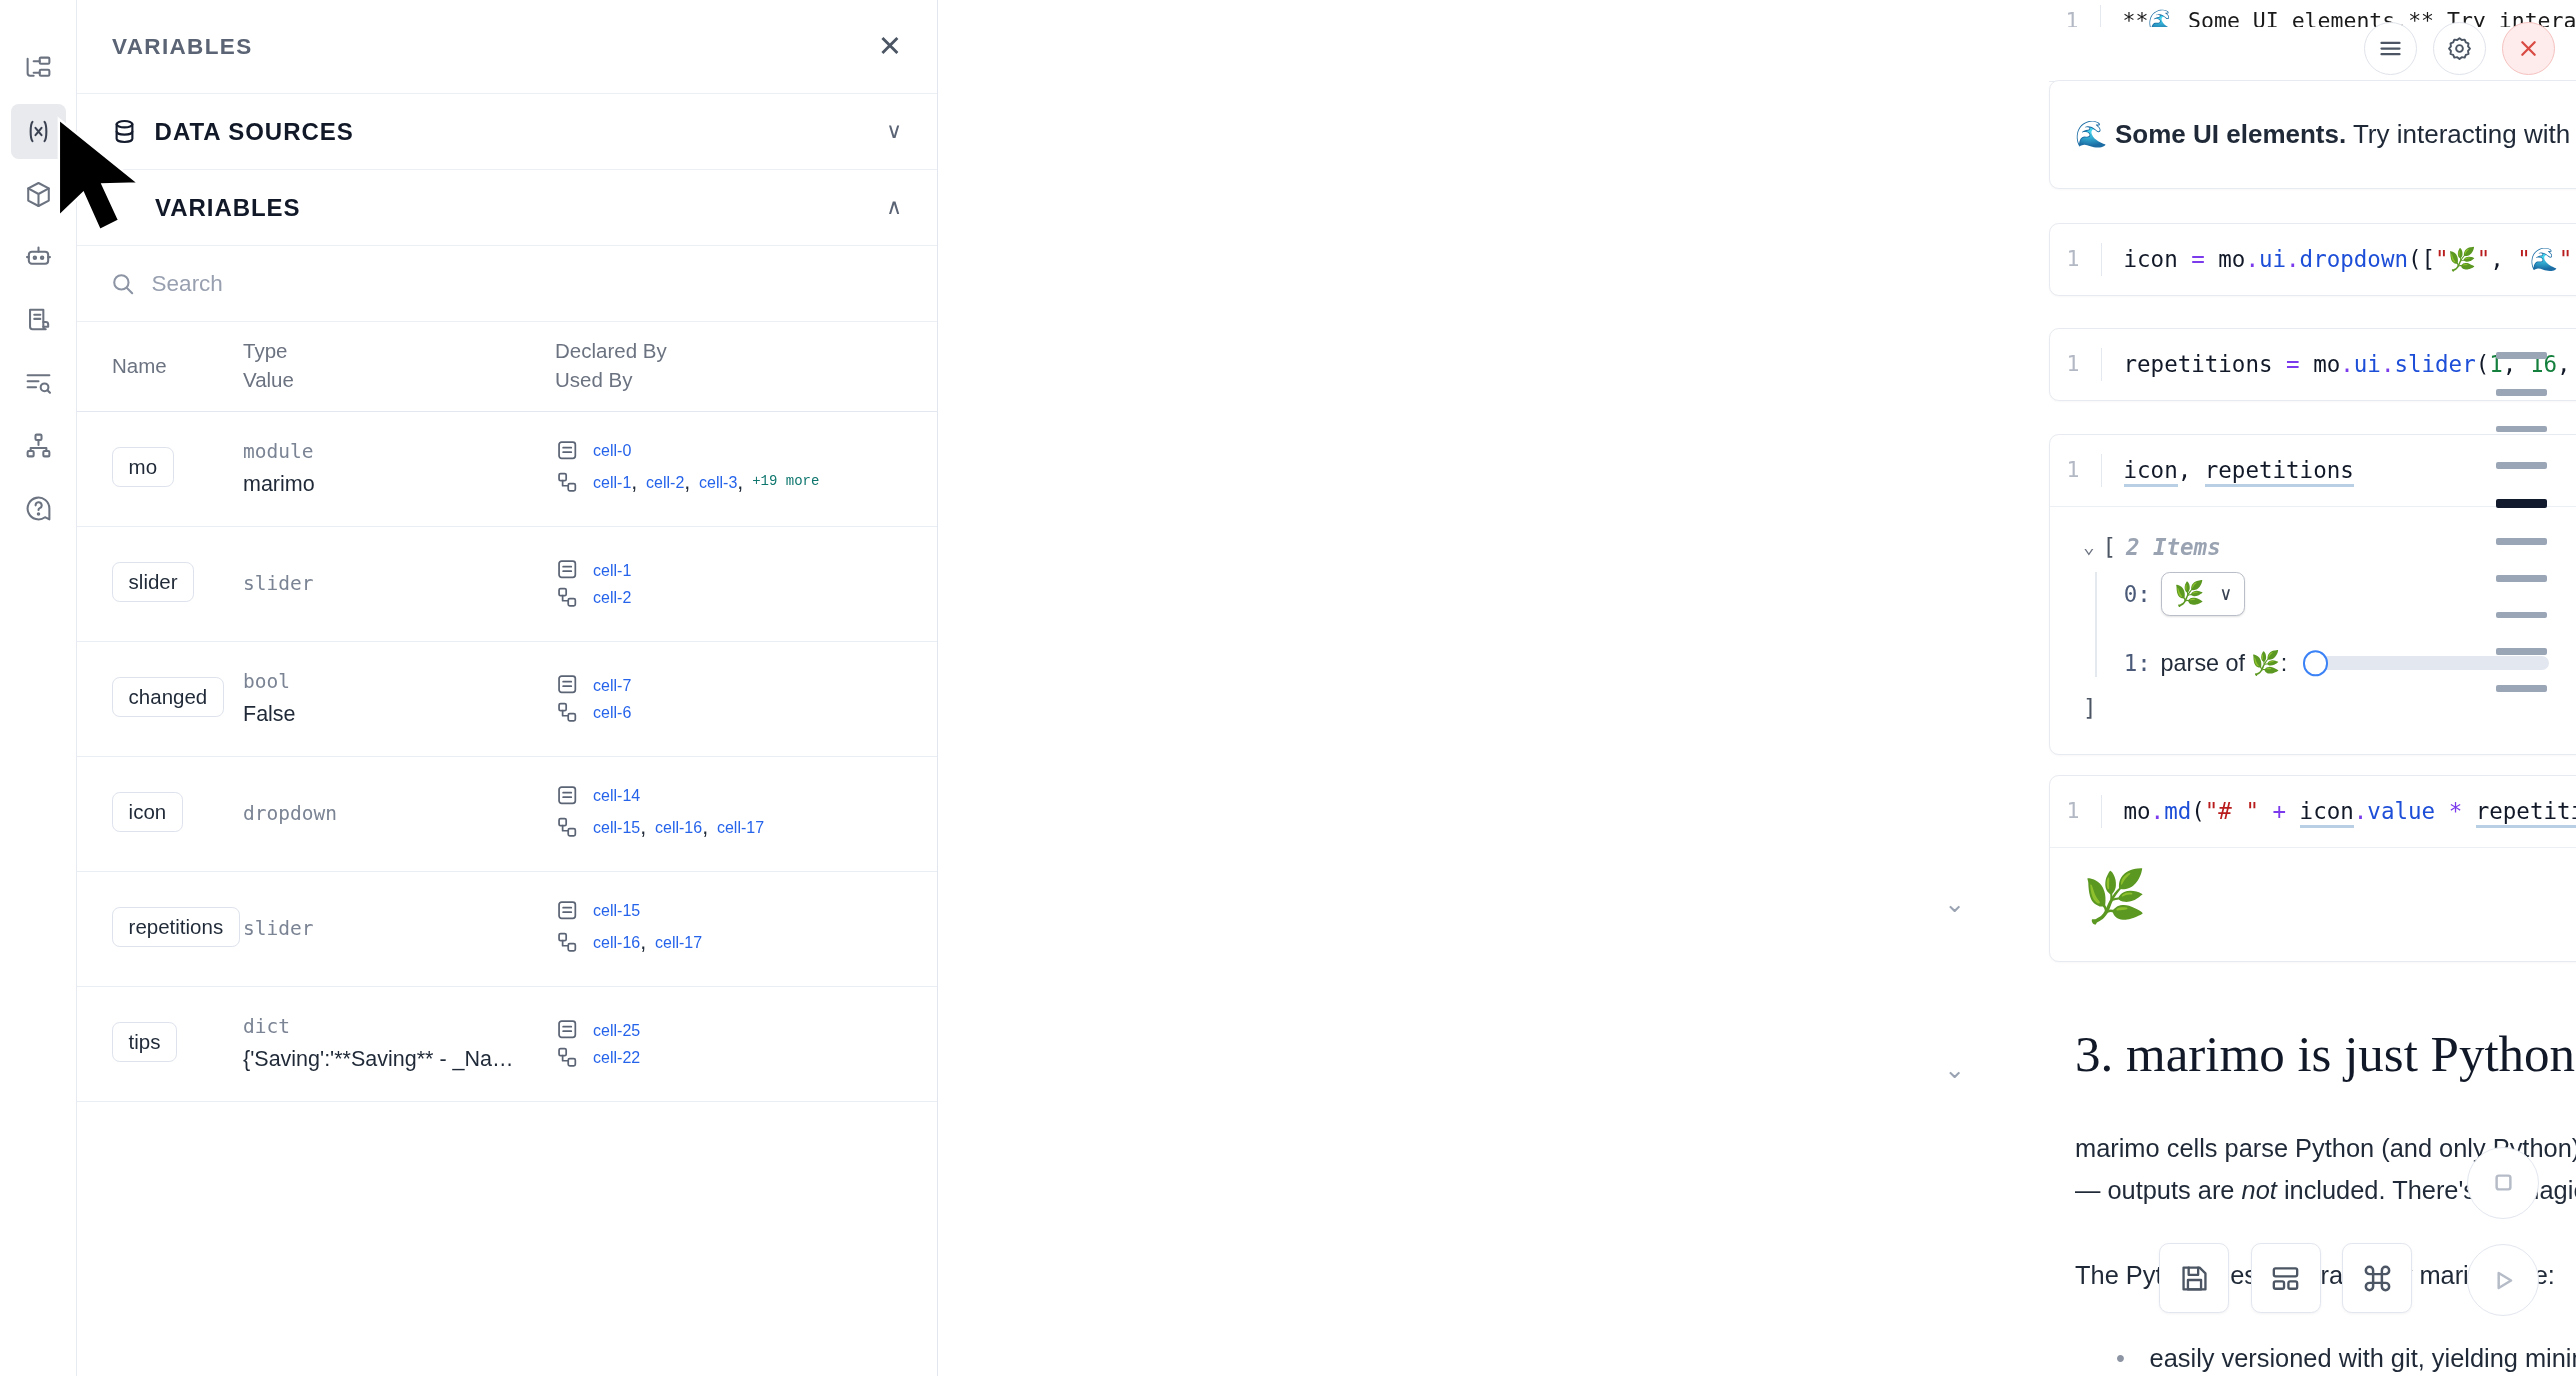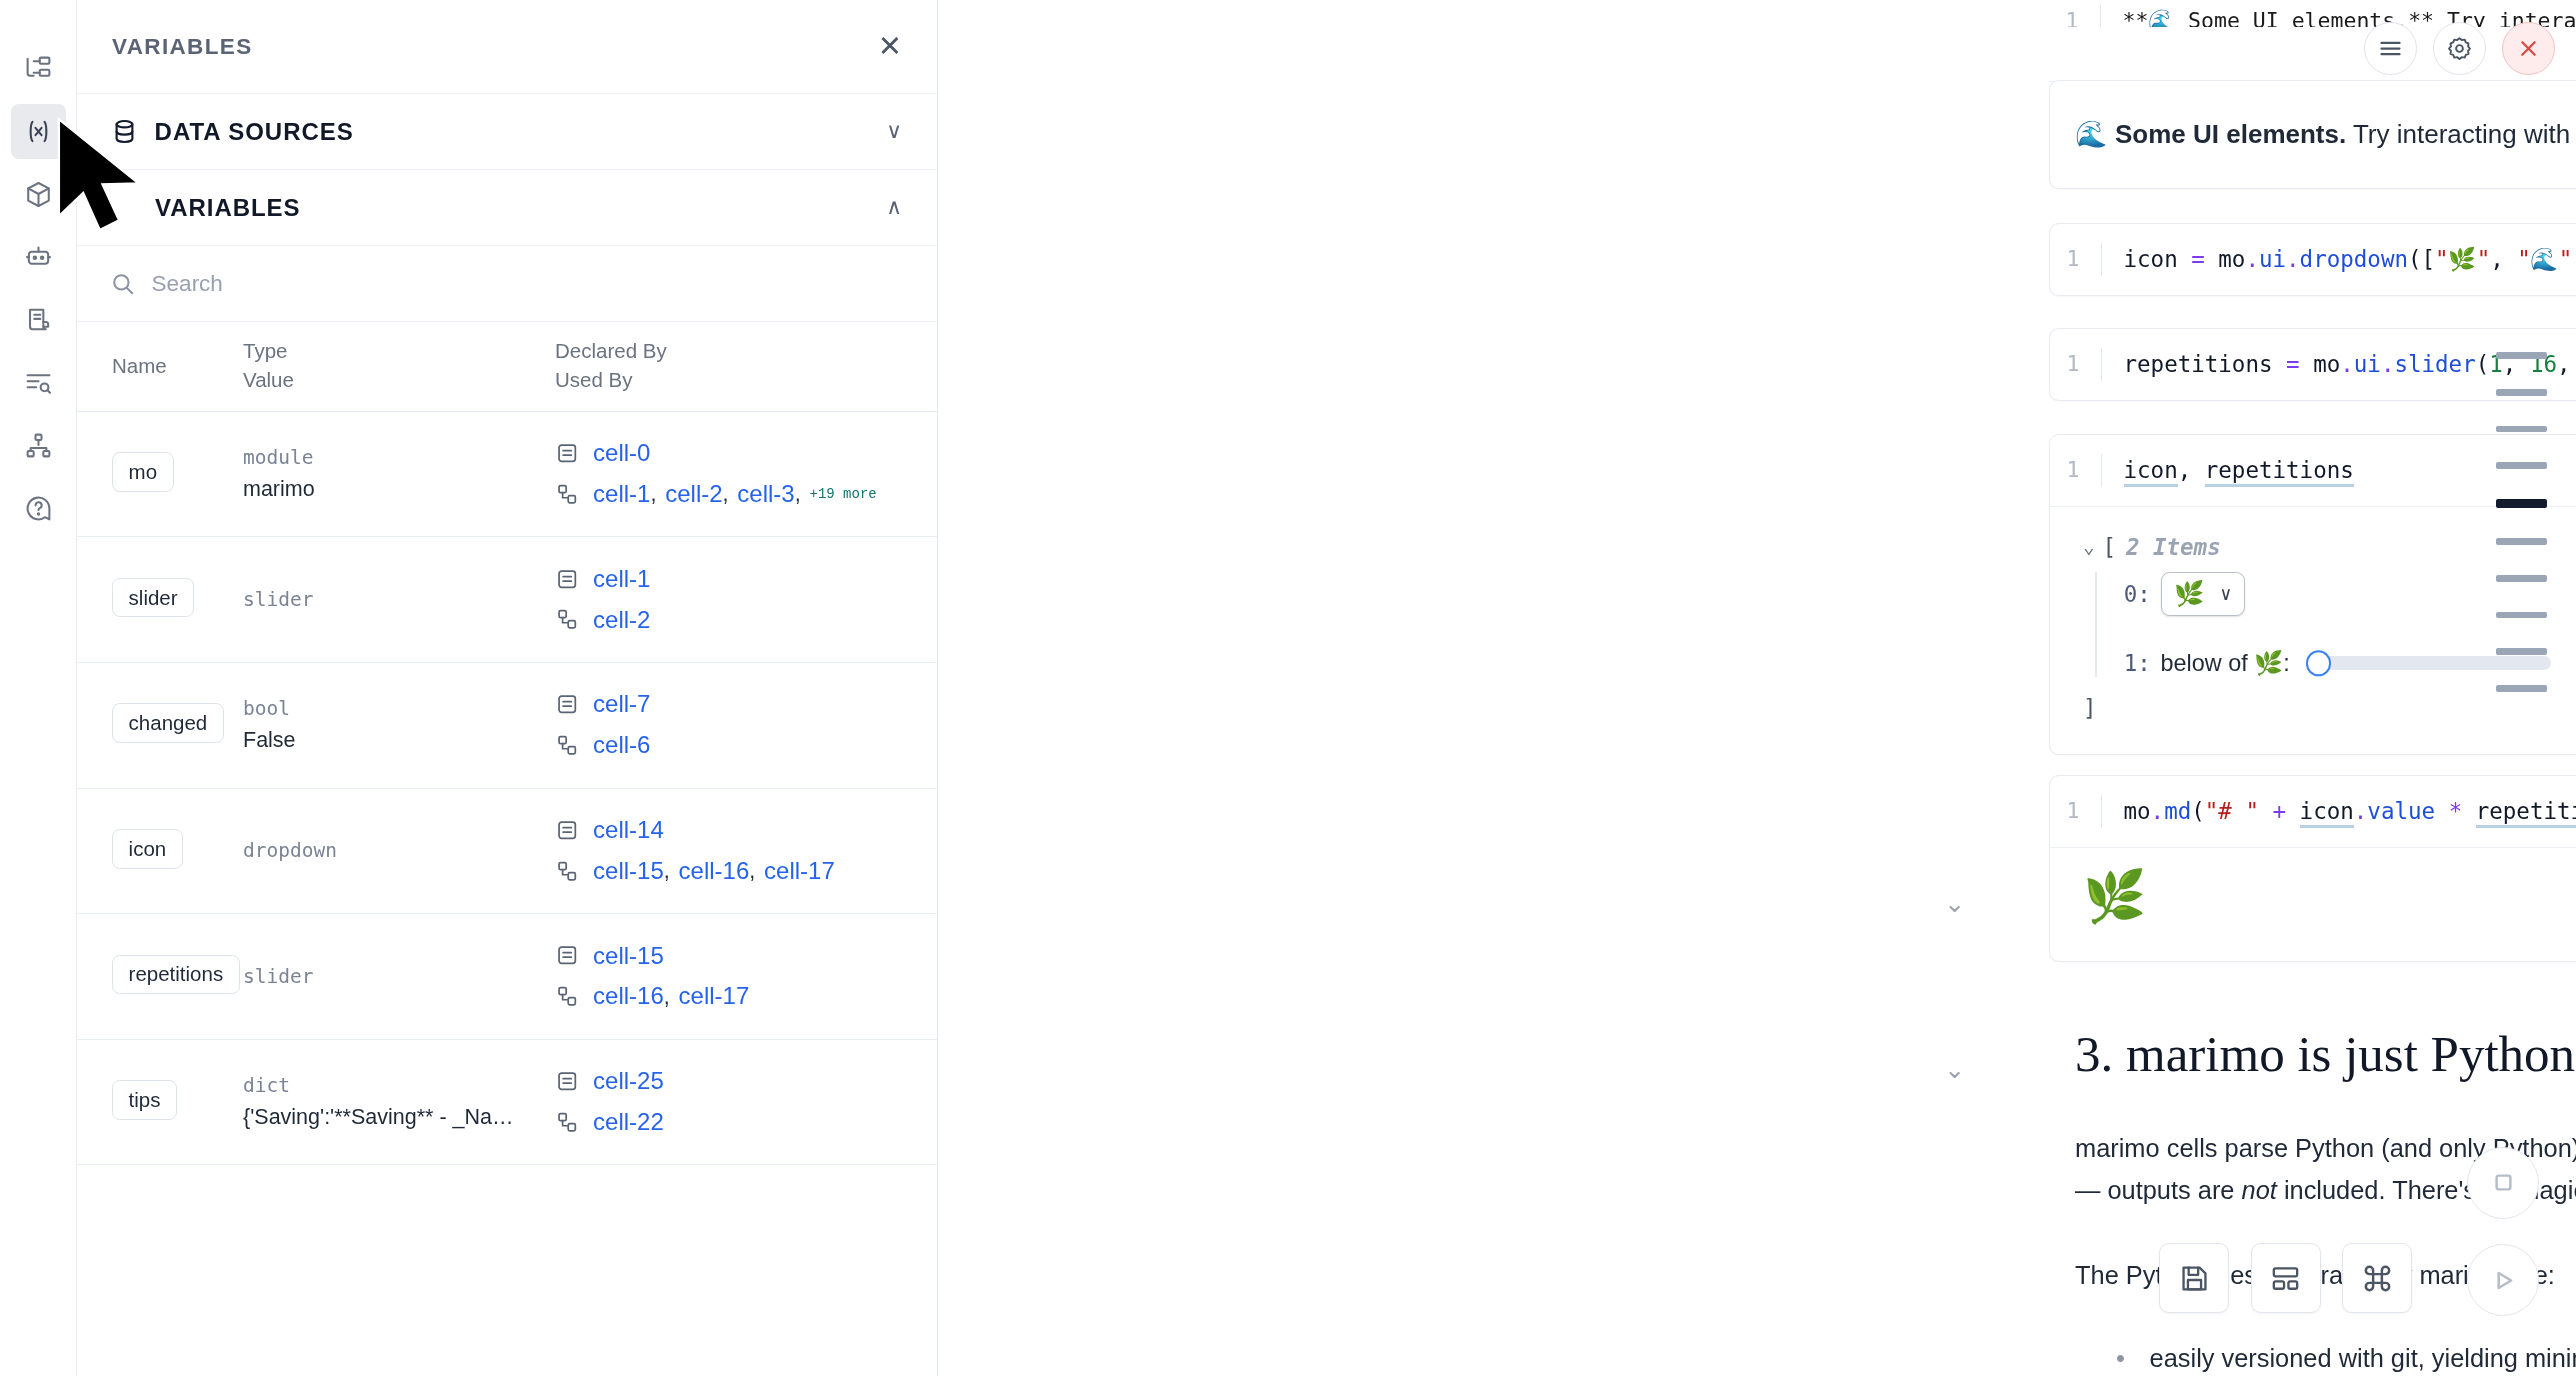--- a/index.html
+++ b/index.html
@@ -133,21 +133,21 @@
   }
   .value-txt {
     font-size: 21.5px; color: #1f2937; line-height: 1.55;
     white-space: nowrap; overflow: hidden; text-overflow: ellipsis;
     max-width: 293px;
   }
   .cellline { display: flex; align-items: center; line-height: 1.7; }
   .cellline .li { width: 25.4px; height: 25.4px; margin-right: 12.7px; color: #5b6475; flex: 0 0 25.4px; display:flex; }
   .cellline .li svg { width: 24.4px; height: 24.4px; }
   .cellref {
-    color: #2563eb; font-size: 24px; cursor: pointer;
+    color: #2563eb; font-size: 16px; cursor: pointer;
     font-family: "Liberation Sans", sans-serif;
   }
   .comma { color: #1f2937; font-size: 21.5px; margin-right: 8.8px; }
   .more { color: #0f766e; font-size: 14px; font-family: Liberation Mono, monospace; }
 
   
   .main {
     flex: 1; height: 1377px;
     position: relative;
     background: #ffffff;
@@ -660,21 +660,21 @@
           <div class="lbody">
             <div style="display:flex;align-items:center;margin-top:11.7px;">
               <span class="lidx">0:</span>
               <span class="dropdown-box">
                 <span class="dd-emoji">🌿</span>
                 <span class="dd-arrow">∨</span>
               </span>
             </div>
             <div class="slider-line">
               <span class="lidx">1:</span>
-              <span class="slider-label">below of 🌿:</span>
+              <span class="slider-label">parse of 🌿:</span>
               <span class="slider-track">
                 <span class="slider-knob"></span>
               </span>
             </div>
           </div>
           <div class="lclose">]</div>
         </div>
       </div>
     </div>
 

